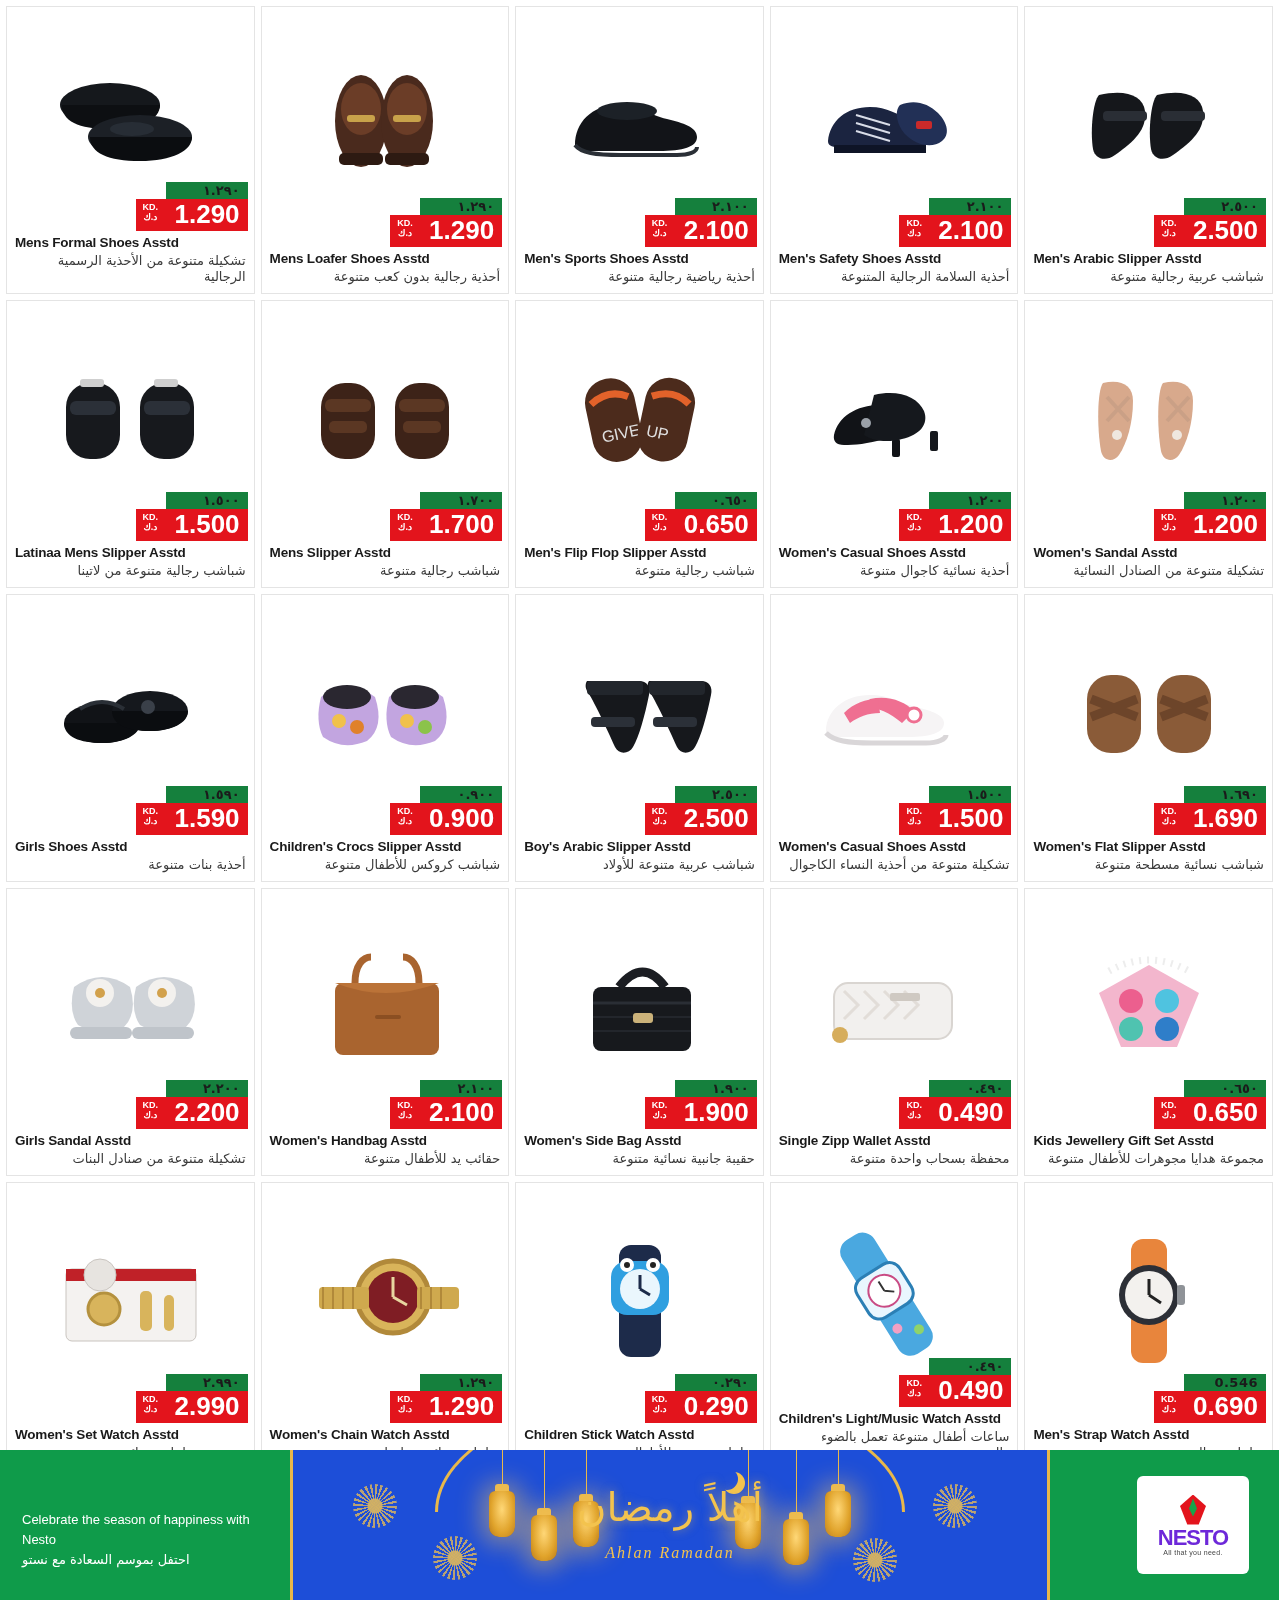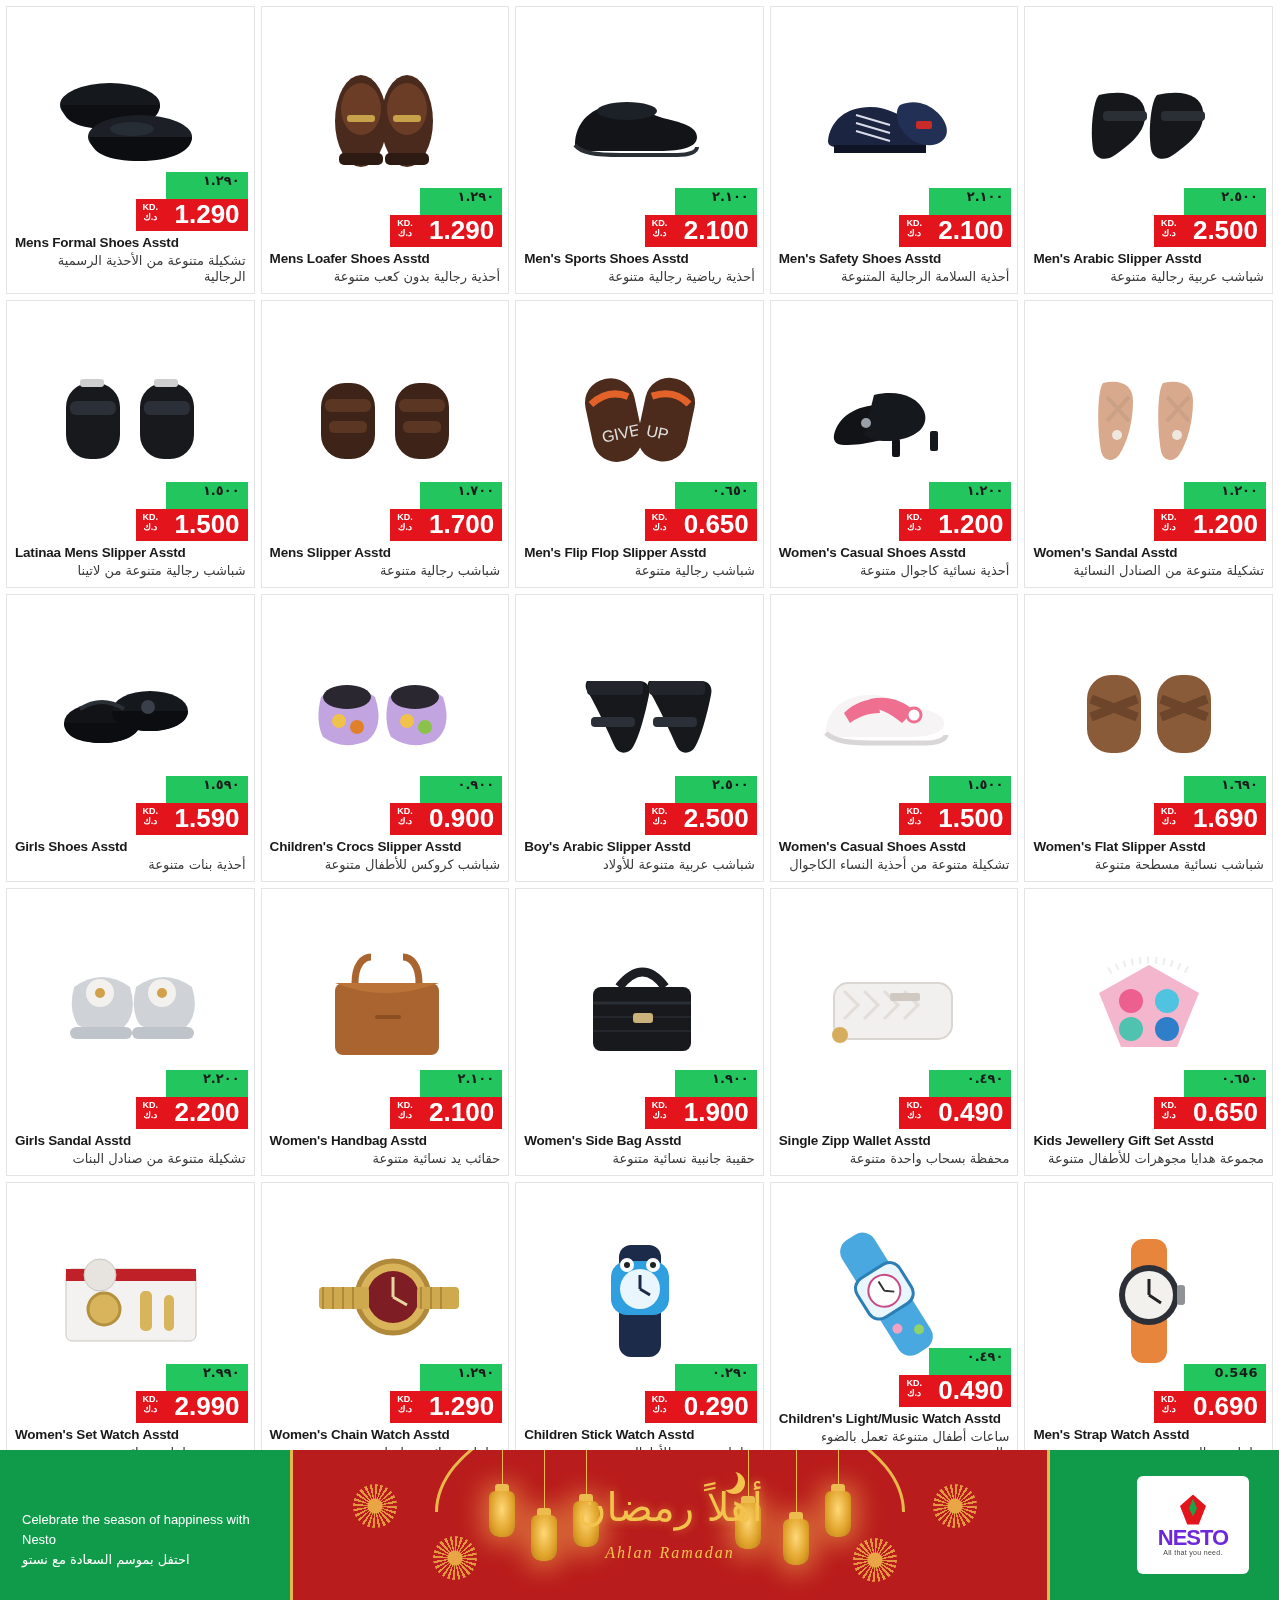--- a/index.html
+++ b/index.html
@@ -44,26 +44,26 @@
 
   
   .tag {
     position: absolute;
     right: 6px;
     bottom: 2px;
     width: 112px;
     z-index: 5;
   }
   .tag .old {
-    background: #22c55e;
+    background: #15803d;
     color: #1b1b1b;
     font-size: 13px;
     font-weight: bold;
     text-align: right;
-    padding: 1px 8px 11px 4px;
+    padding: 1px 8px 1px 4px;
     line-height: 15px;
     letter-spacing: 0.5px;
     width: 82px;
     margin-left: 30px;
     font-family: "DejaVu Sans", sans-serif;
   }
   .tag .new {
     background: #e3141c;
     color: #ffffff;
     font-size: 26px;
@@ -111,21 +111,21 @@
     position: absolute;
     left: 0; bottom: 0;
     width: 1279px; height: 150px;
     background: #0f9b4a;
     overflow: hidden;
   }
   .footer .inner {
     position: absolute;
     left: 290px; top: 0;
     width: 760px; height: 150px;
-    background: #b91c1c;
+    background: #1d4ed8;
     border-left: 3px solid #e8b84b;
     border-right: 3px solid #e8b84b;
   }
   .footer .arch {
     position: absolute;
     left: 50%; top: -58px;
     transform: translateX(-50%);
     width: 470px; height: 120px;
     border: 3px solid #e8b84b;
     border-radius: 50% 50% 0 0 / 100% 100% 0 0;
@@ -609,21 +609,21 @@
           <div class="tag">
             <div class="old">٢.١٠٠</div>
             <div class="new"><span class="kd">
                 <span>KD.</span>
                 <span>د.ك</span>
               </span><span>2.100</span></div>
           </div>
         </div>
         <div class="caption">
           <div class="ttl">Women's Handbag Asstd</div>
-          <div class="ar">حقائب يد نسائية متنوعة</div>
+          <div class="ar">حقائب يد للأطفال متنوعة</div>
         </div>
       </div>
       <div class="cell">
         <div class="imgbox">
           <div class="prod"><svg viewBox="0 0 180 150" width="180" height="150" preserveAspectRatio="xMidYMid meet">
               <rect x="44" y="56" width="98" height="64" rx="8" fill="#17191d"></rect>
               <path d="M44 72h98" stroke="#2a2e35" stroke-width="3"></path>
               <path d="M44 86h98M44 100h98" stroke="#23262c" stroke-width="2"></path>
               <path d="M70 56q24-30 46 0" stroke="#1b1d22" stroke-width="9" fill="none"></path>
               <rect x="84" y="82" width="20" height="10" rx="3" fill="#cbb27a"></rect>

